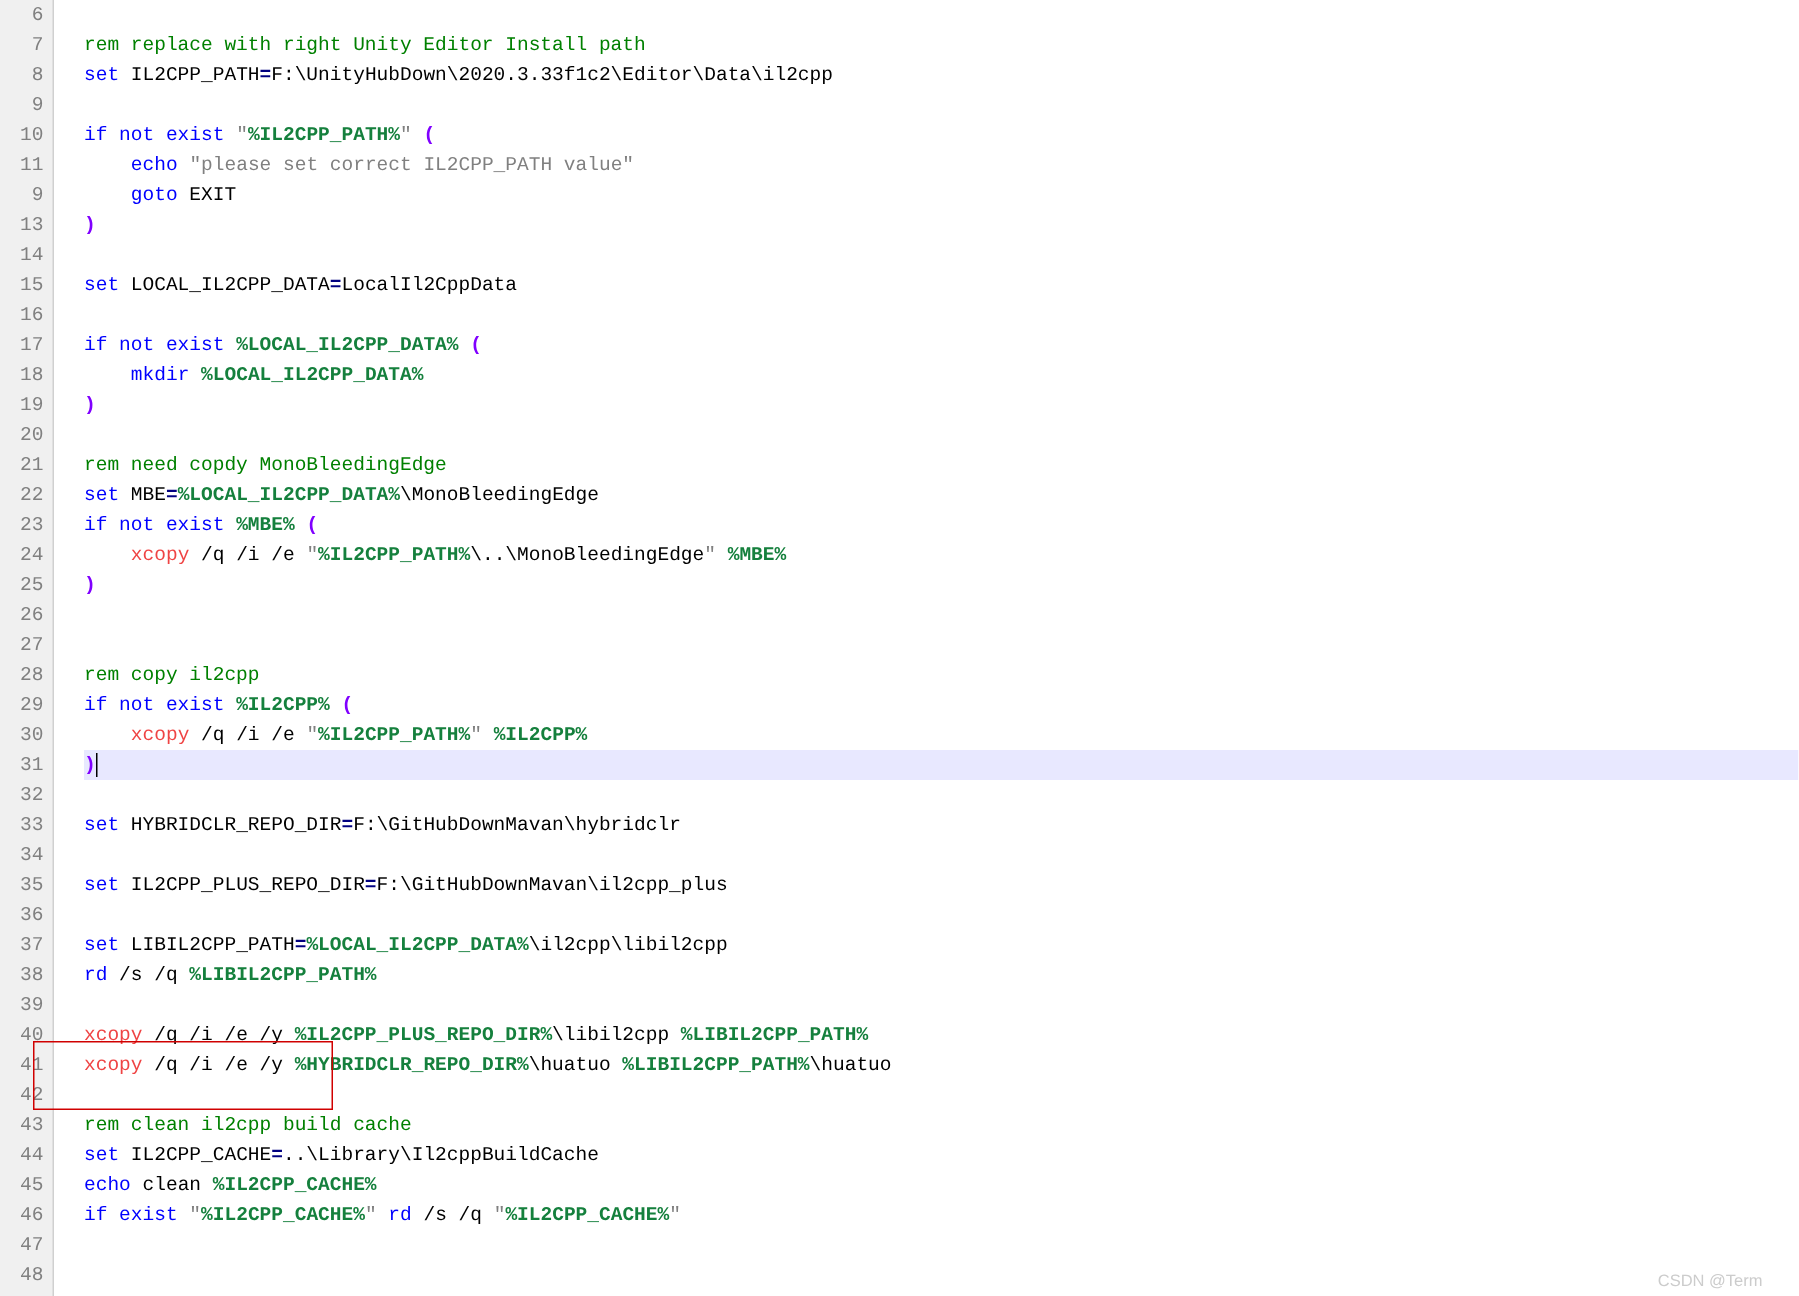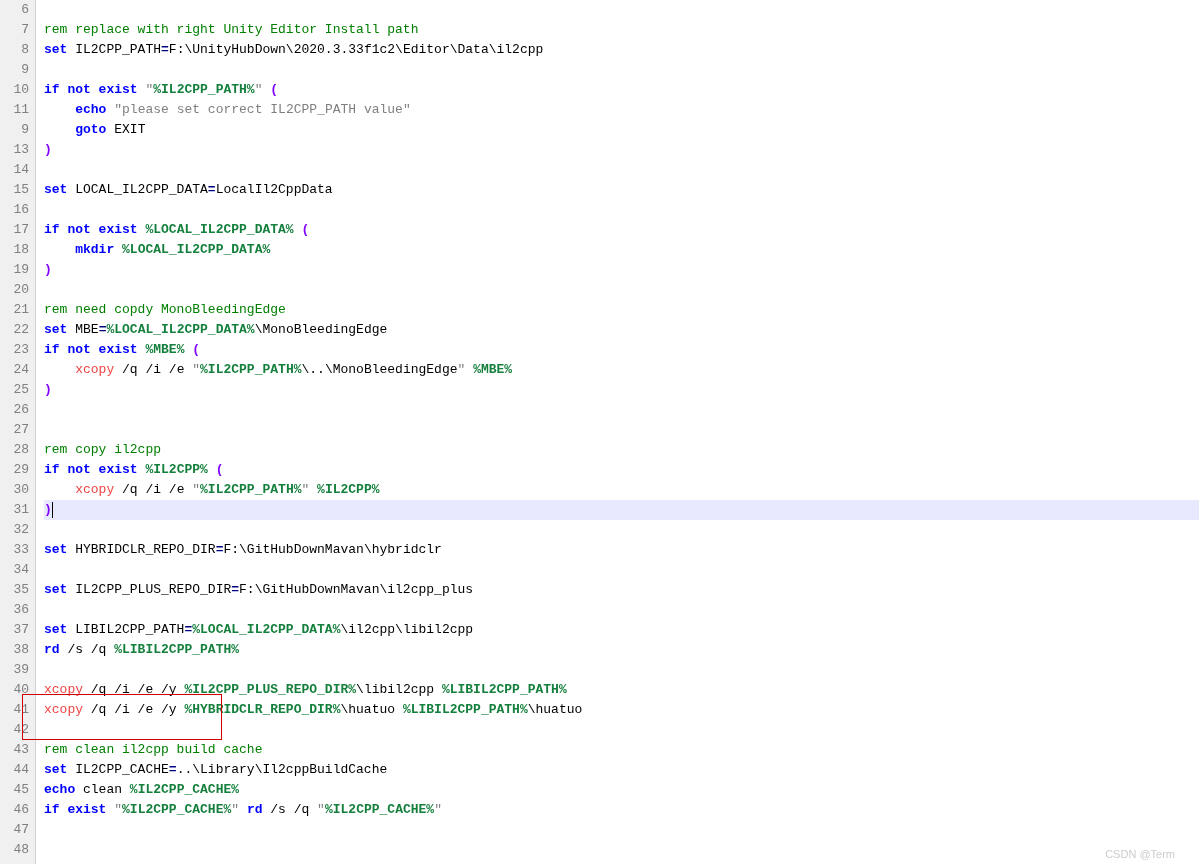--- a/index.html
+++ b/index.html
@@ -24,32 +24,32 @@
       padding-right: 6px;
       color: #808080;
       flex-shrink: 0;
     }
     .gutter .ln {
       height: 20px;
       line-height: 20px;
     }
     .code {
       flex: 1;
-      padding-left: 8px;
+      padding-left: 20px;
       position: relative;
     }
     .line {
       height: 20px;
       line-height: 20px;
       white-space: pre;
     }
     .line.current {
       background: #e8e8ff;
     }
-    .kw { color: #0000ff; font-weight: bold; }
+    .kw { color: #0000ff; font-weight: normal; }
     .cmd { color: #ef4444; }
     .var { color: #15803d; font-weight: bold; }
     .str { color: #808080; }
     .comment { color: #008000; }
     .plain { color: #000; }
     .paren { color: #8000ff; font-weight: bold; }
     .eq { color: #000080; font-weight: bold; }
     .highlight-box {
       position: absolute;
       border: 1.5px solid #d00000;

